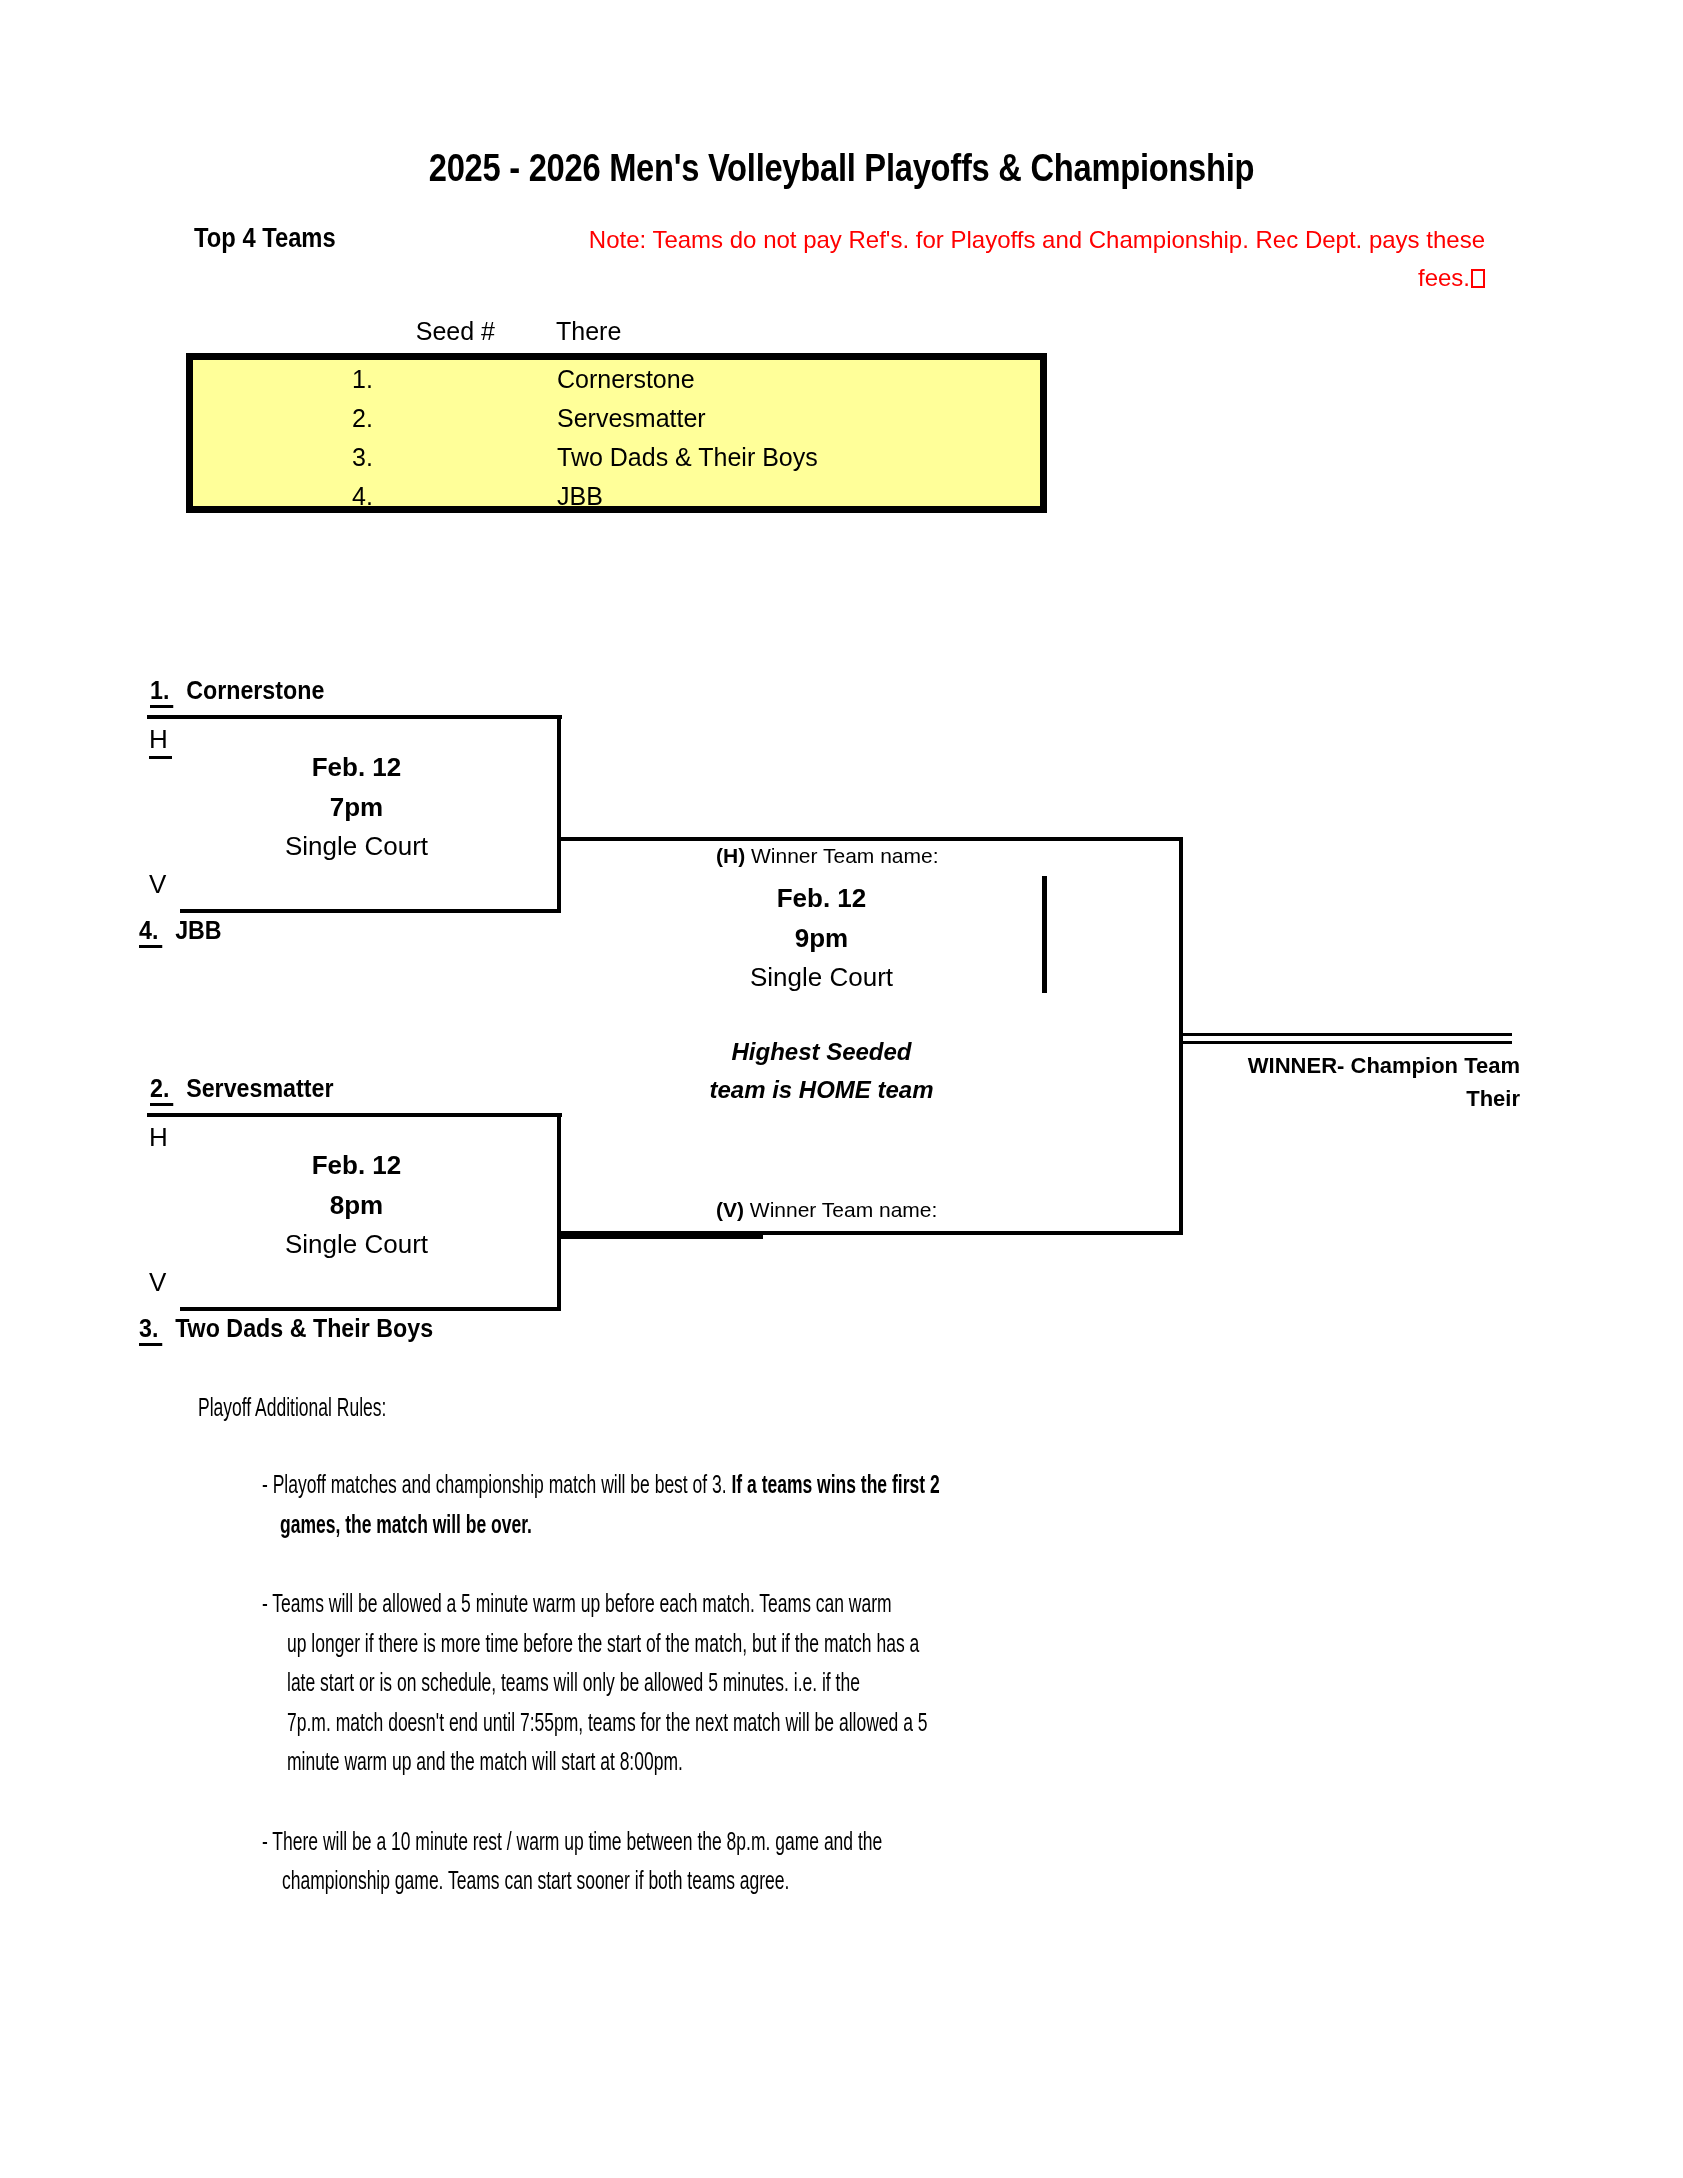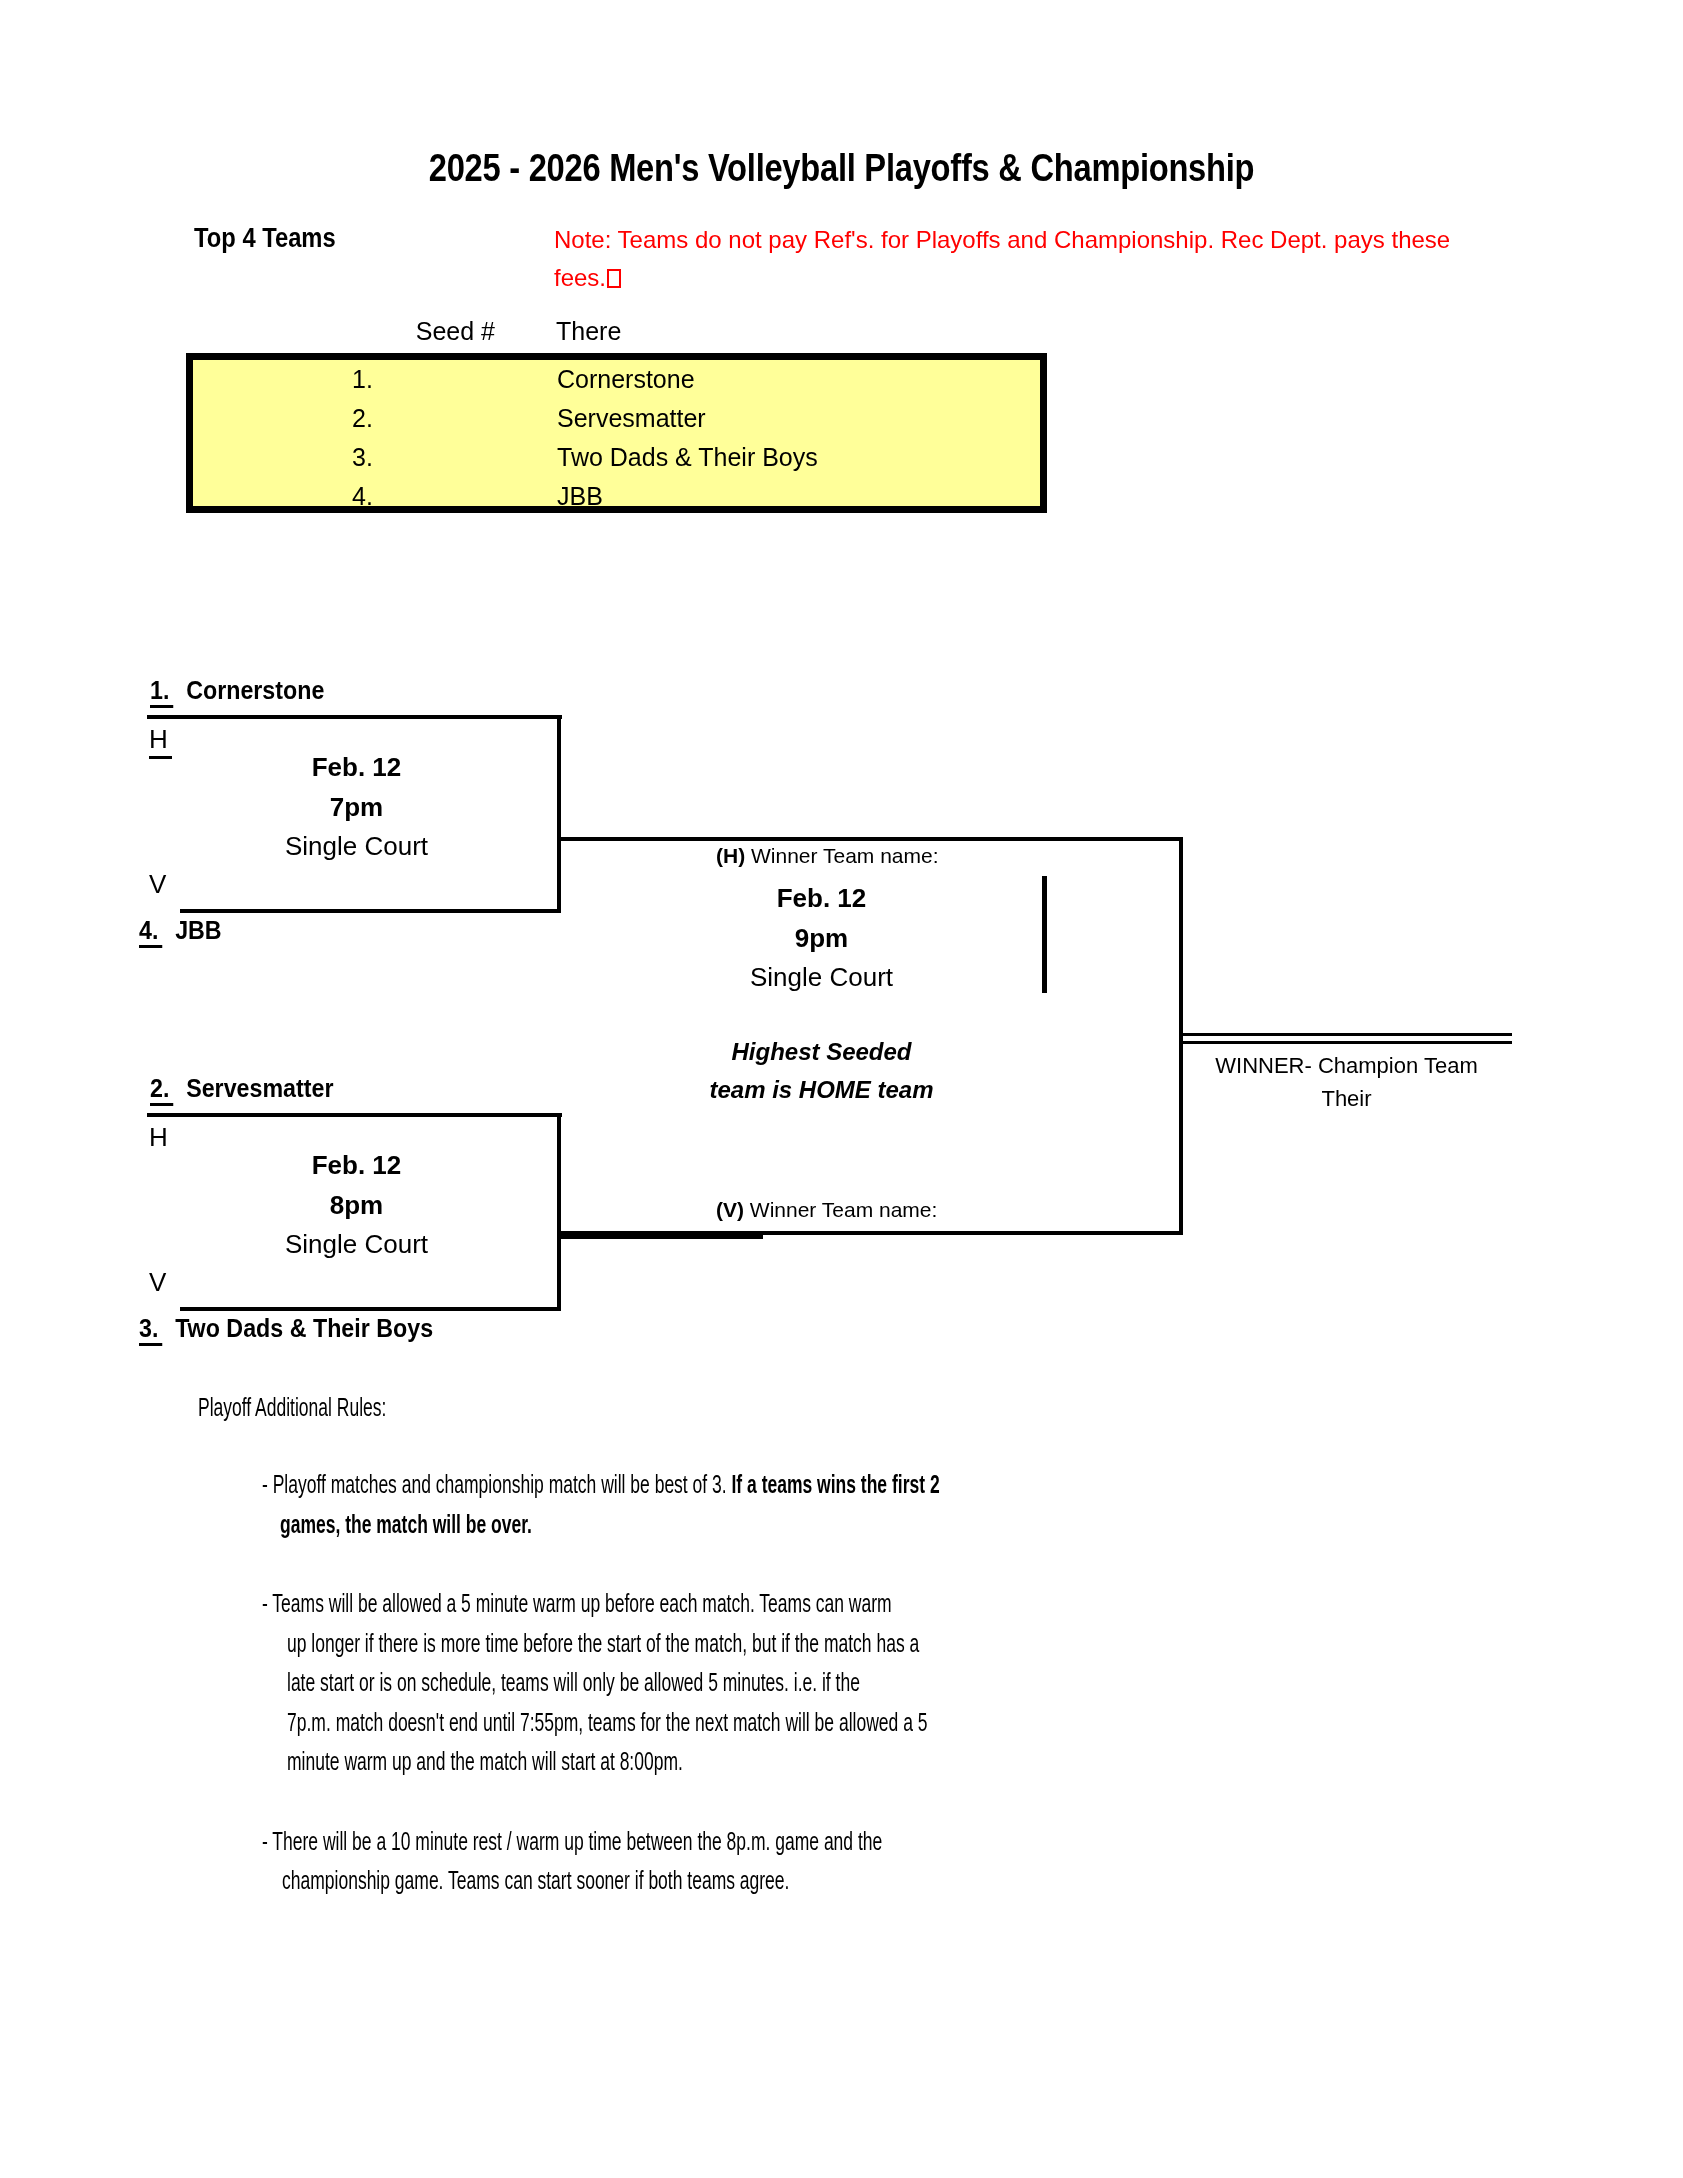--- a/index.html
+++ b/index.html
@@ -31,21 +31,21 @@
   #top4-label {
     left: 194px; top: 223px;
     font-size: 27px;
     font-weight: bold;
     transform: scaleX(0.88);
     transform-origin: left top;
     white-space: nowrap;
   }
   #note-text {
     left: 554px; top: 221px; width: 931px;
-    text-align: left;
+    text-align: right;
     color: #FF0000;
     font-size: 24px;
     line-height: 38px;
   }
   .tofu {
     display: inline-block;
     width: 14px; height: 19px;
     border: 2px solid #FF0000;
     box-sizing: border-box;
     vertical-align: -2px;
@@ -132,23 +132,23 @@
   .winner-slot b { font-weight: bold; }
   #home-note {
     text-align: center;
     font-size: 24px;
     font-weight: bold;
     font-style: italic;
     line-height: 38px;
     white-space: nowrap;
   }
   #champion-label {
-    text-align: center;
+    text-align: right;
     font-size: 22px;
-    font-weight: normal;
+    font-weight: bold;
     line-height: 33px;
   }
 
   
   .rules-font {
     font-family: "Liberation Sans", sans-serif;
     transform: scaleX(0.70);
     transform-origin: left top;
     white-space: nowrap;
     font-size: 25px;

